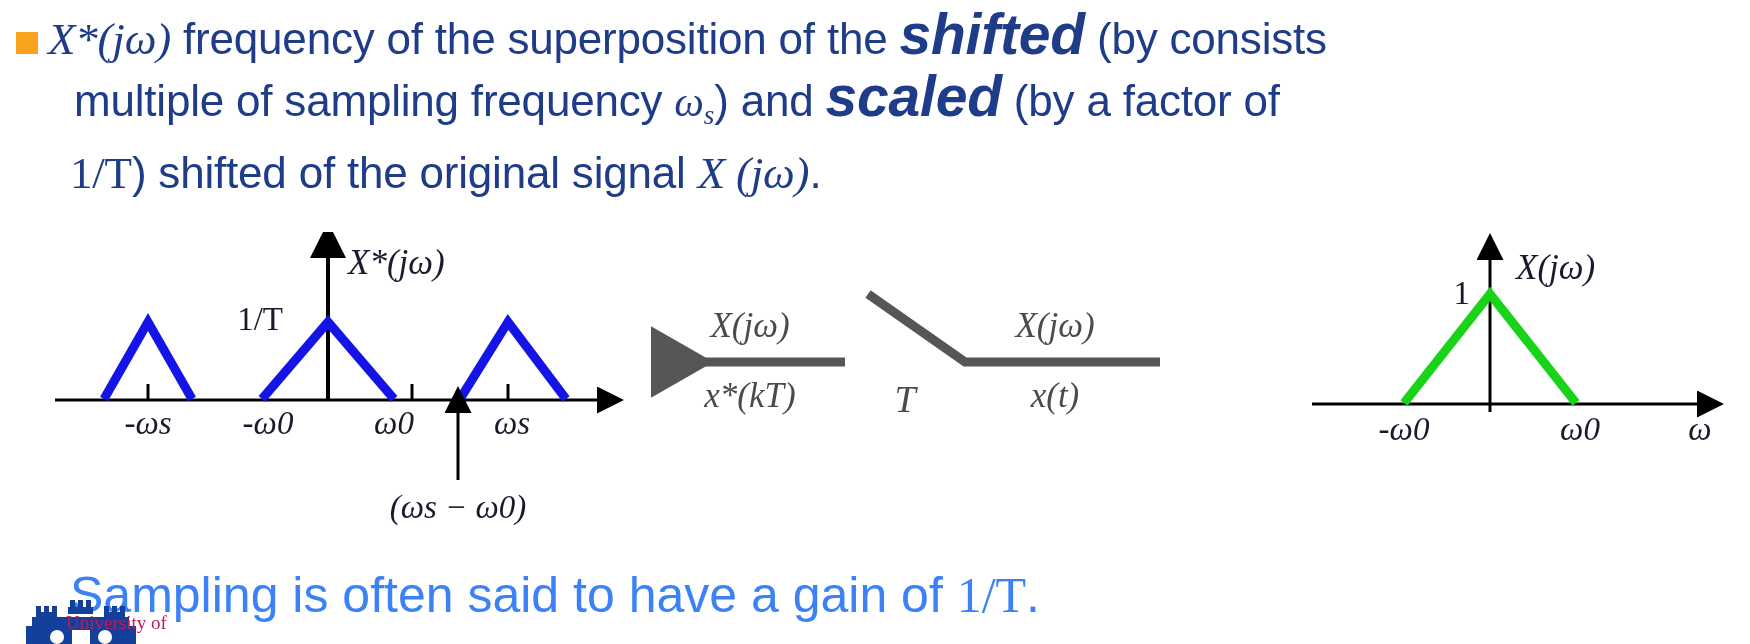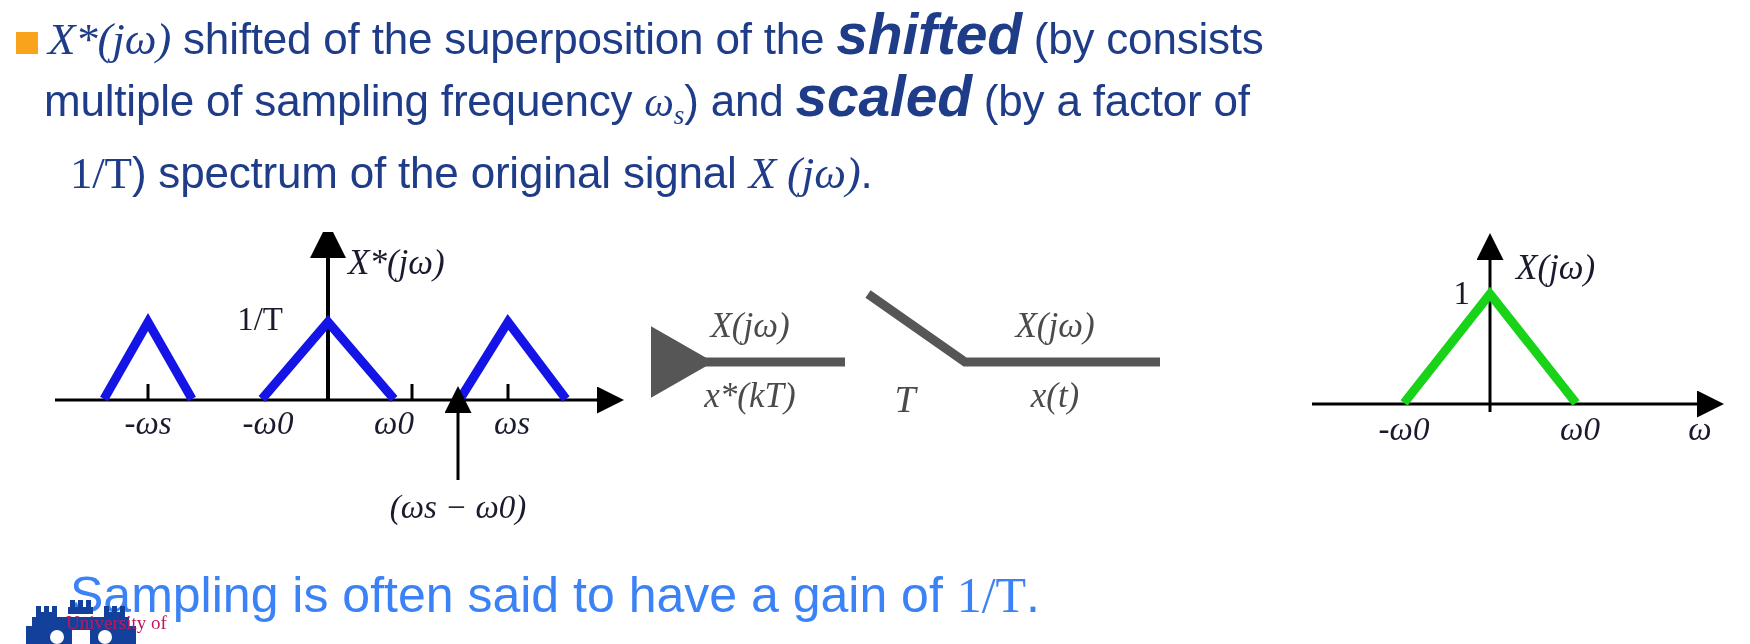--- a/index.html
+++ b/index.html
@@ -32,21 +32,21 @@
   }
   .body-line {
     color: #1F3C88;
     font-family: "Liberation Sans", sans-serif;
     font-size: 44px;
     line-height: 57px;
     white-space: nowrap;
     letter-spacing: -0.2px;
   }
   #line1 { margin-left: 40px; }
-  #line2 { margin-left: 36px; }
+  #line2 { margin-left: 66px; }
   #line3 { margin-left: 62px; }
 
   .mathi {
     font-family: "Liberation Serif", serif;
     font-style: italic;
     font-size: 45px;
   }
   .mathr {
     font-family: "Liberation Serif", serif;
     font-style: normal;
@@ -126,29 +126,29 @@
   }
 </style>
 </head>
 <body>
 
 <div id="bullet-block">
 
   <div id="bullet-marker"></div>
 
   <div class="body-line" id="line1">
-    <span class="mathi">X*(jω)</span><span> shifted of the superposition of the </span><span class="emph">shifted</span><span> (by consists</span>
+    <span class="mathi">X*(jω)</span><span> frequency of the superposition of the </span><span class="emph">shifted</span><span> (by consists</span>
   </div>
 
   <div class="body-line" id="line2">
     <span>multiple of sampling frequency </span><span class="mathsym"><span>ω</span><span class="sub">s</span></span><span>) and </span><span class="emph">scaled</span><span> (by a factor of</span>
   </div>
 
   <div class="body-line" id="line3">
-    <span class="mathr"><span>1/T</span></span><span>) spectrum of the original signal </span><span class="mathi">X (jω)</span><span>.</span>
+    <span class="mathr"><span>1/T</span></span><span>) shifted of the original signal </span><span class="mathi">X (jω)</span><span>.</span>
   </div>
 </div>
 
 <div id="figure-area">
 <svg id="figure-svg" width="1750" height="310" viewBox="0 0 1750 310" xmlns="http://www.w3.org/2000/svg">
 
   <defs>
     <marker id="arrowBlack" markerWidth="9" markerHeight="9" refX="1" refY="4.5" orient="auto">
       <path d="M0,0 L9,4.5 L0,9 z" fill="#000000"></path>
     </marker>

